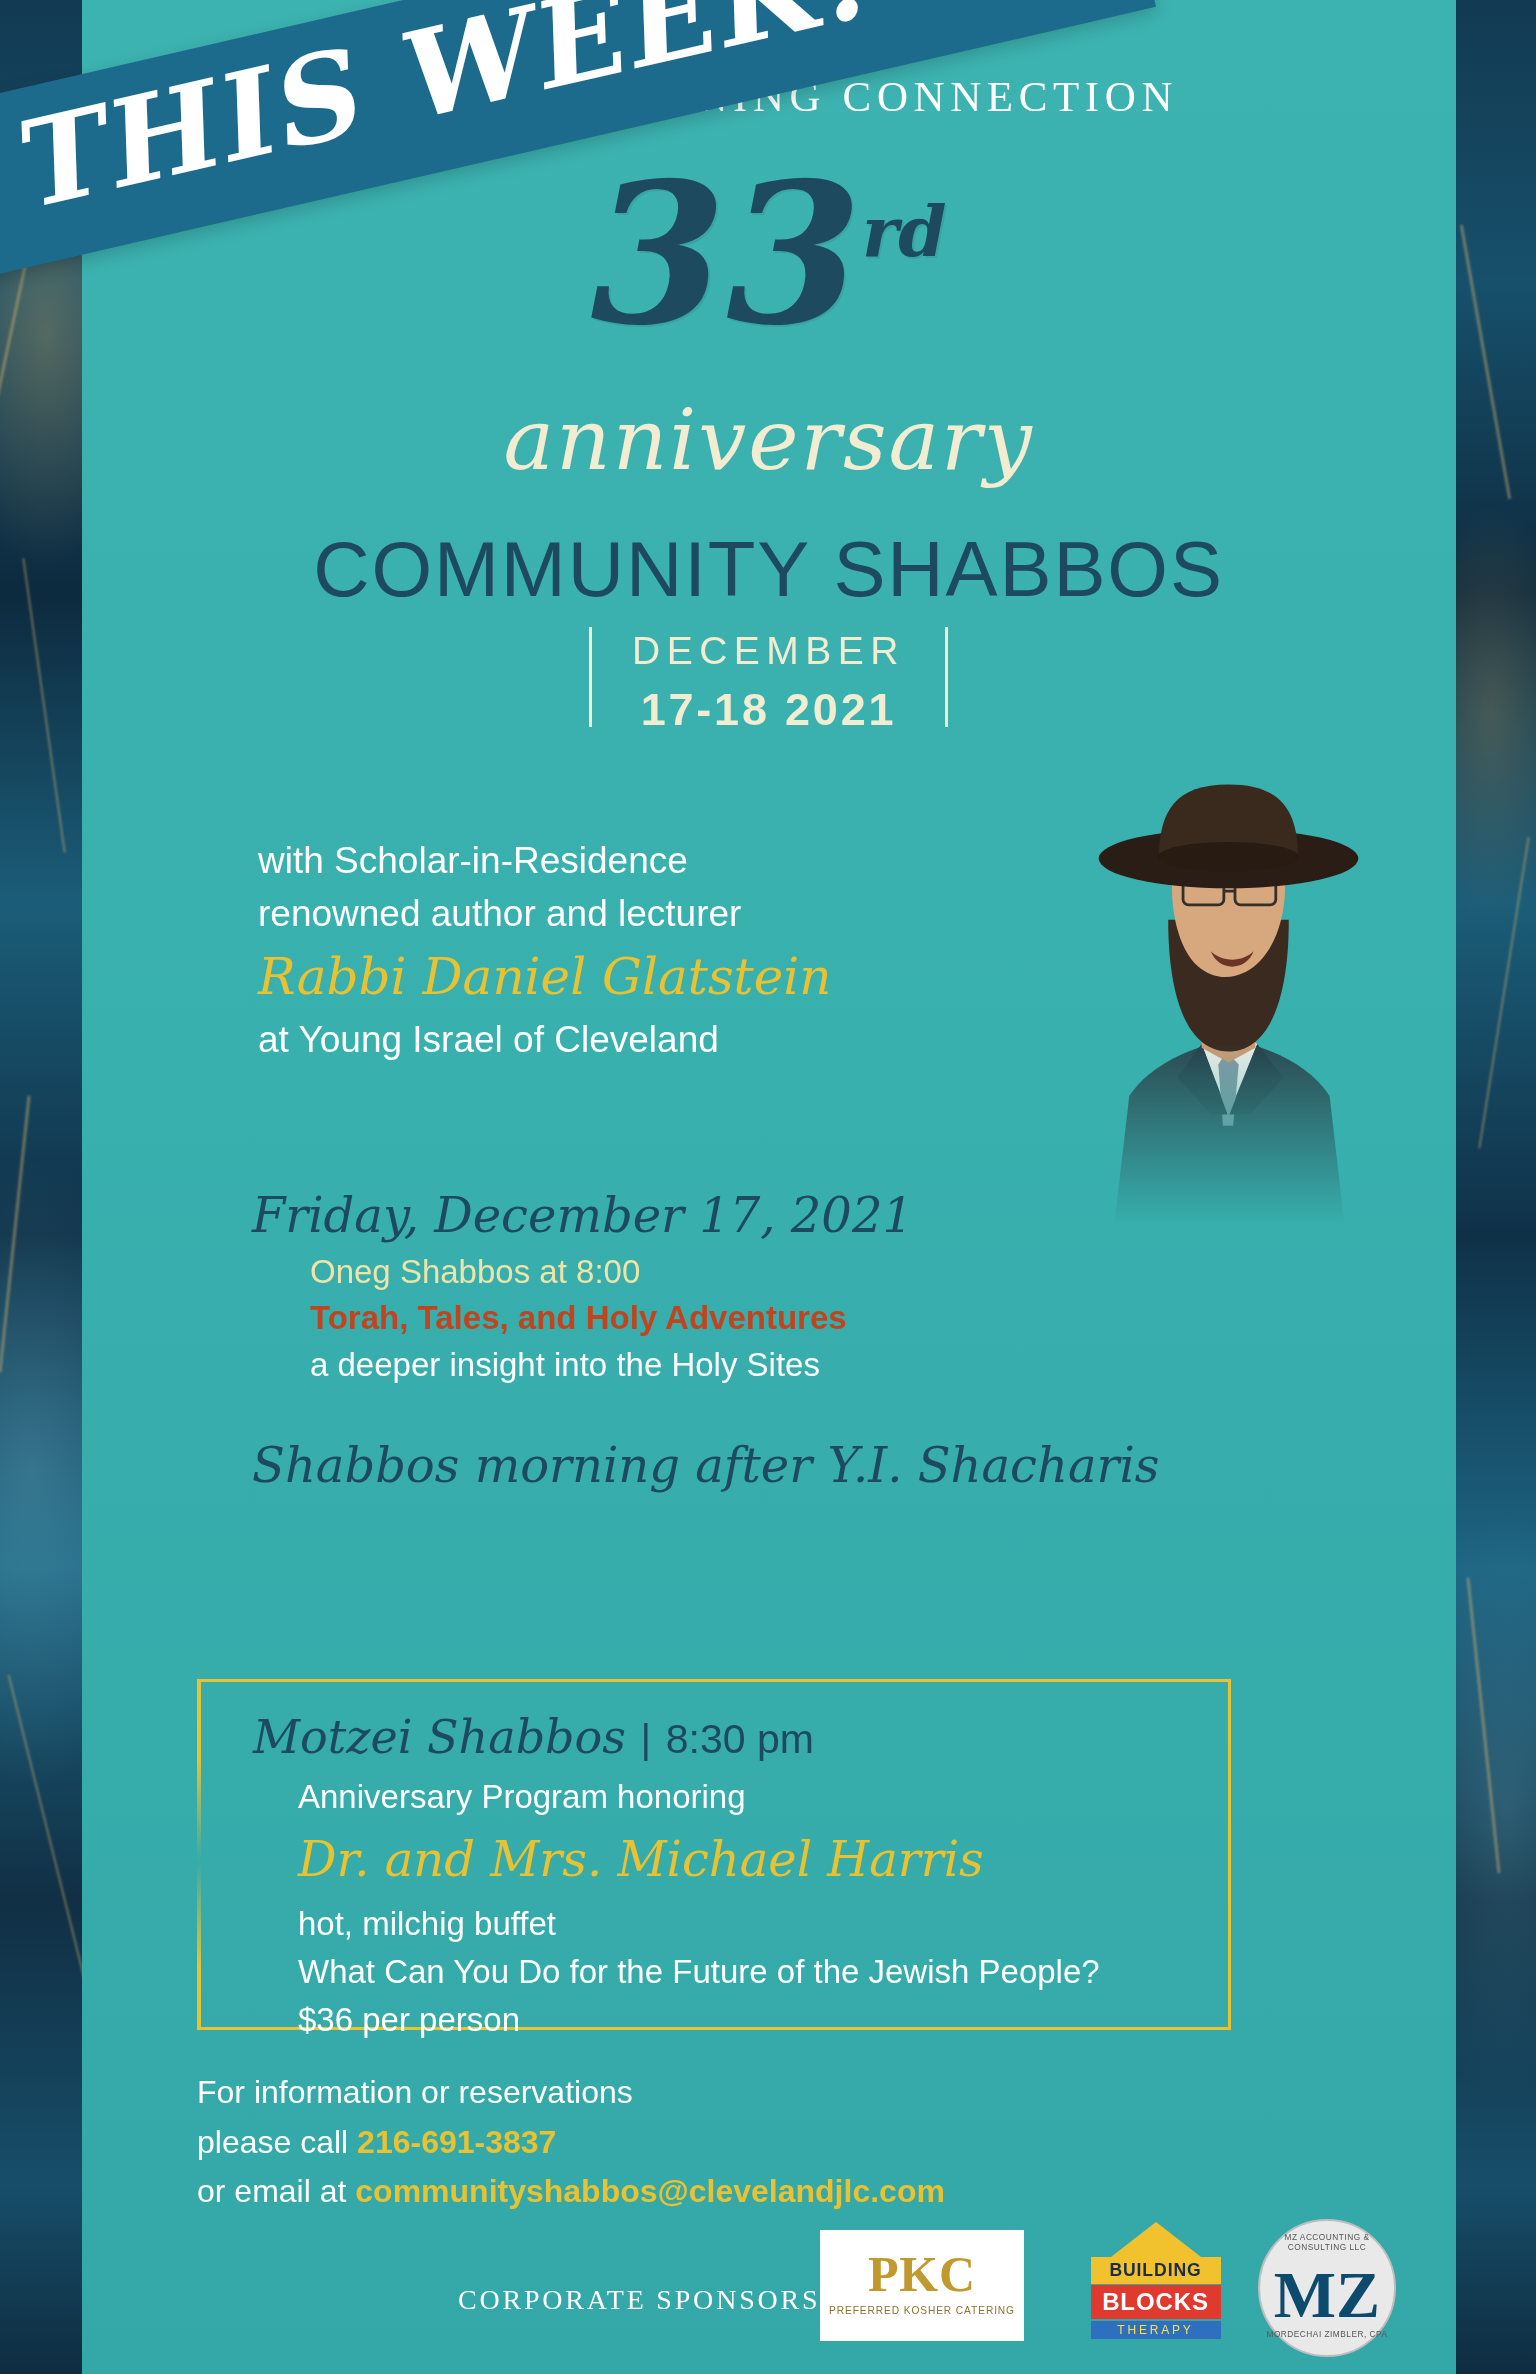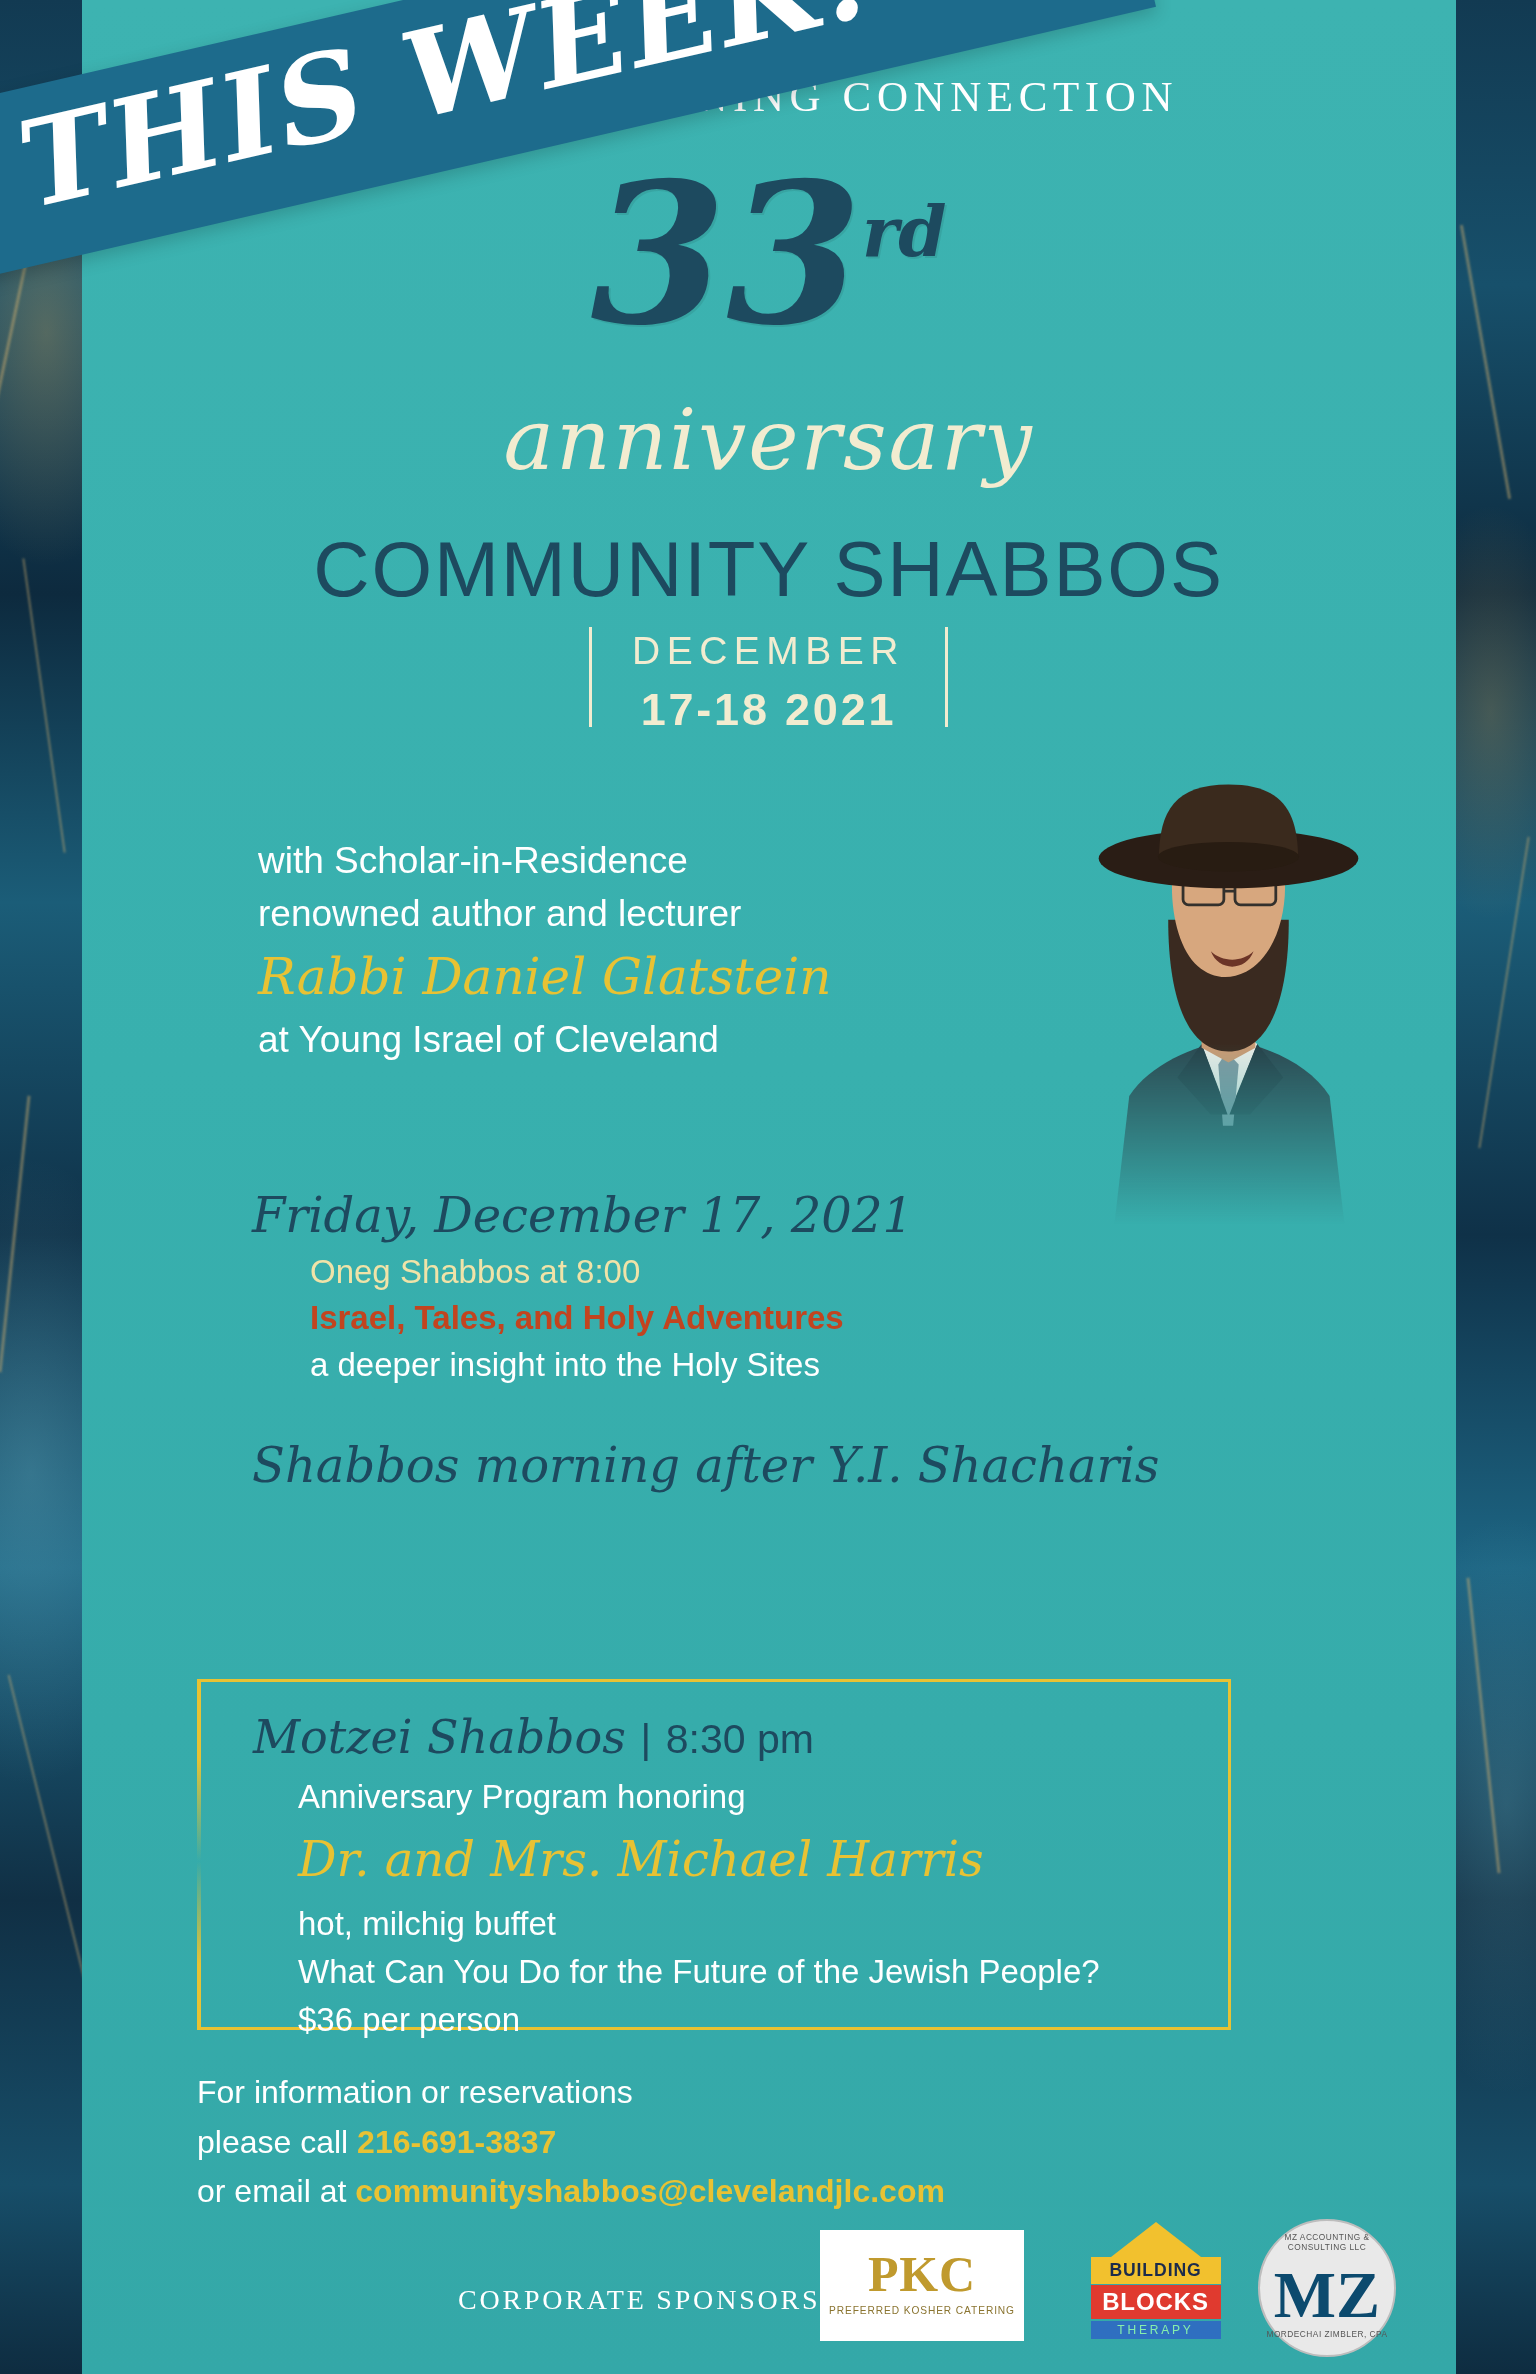--- a/index.html
+++ b/index.html
@@ -318,21 +318,21 @@
     background: #f2c12e; color: #1b2b4b;
     font-size: 17.6px; font-weight: bold; letter-spacing: 0.9px;
     padding: 2.8px 0; width: 130px; margin: 0 auto;
   }
   .logo-bb .bar2 {
     background: #e03a2f; color: #ffffff;
     font-size: 24px; font-weight: bold; letter-spacing: 0.9px;
     padding: 2.8px 0; width: 130px; margin: 1.9px auto 0;
   }
   .logo-bb .bar3 {
-    background: #2f6fc0; color: #86efac;
+    background: #2f6fc0; color: #fde047;
     font-size: 12px; letter-spacing: 2.8px;
     padding: 1.9px 0; width: 130px; margin: 1.9px auto 0;
   }
   .logo-mz {
     position: absolute;
     left: 1258px;
     top: 2219px;
     width: 134px;
     height: 134px;
     border-radius: 50%;
@@ -438,21 +438,21 @@
     <div class="name">Rabbi Daniel Glatstein</div>
     <div>at Young Israel of Cleveland</div>
   </div>
 
   <div class="schedule">
 
     <div class="sched-block">
       <div class="sched-head">Friday, December 17, 2021</div>
       <div class="sched-body">
         <div class="gold">Oneg Shabbos at 8:00</div>
-        <div class="rust">Israel, Tales, and Holy Adventures</div>
+        <div class="rust">Torah, Tales, and Holy Adventures</div>
         <div>a deeper insight into the Holy Sites</div>
       </div>
     </div>
 
     <div class="sched-block">
       <div class="sched-head">Shabbos morning after Y.I. Shacharis</div>
     </div>
 
   </div>
 

